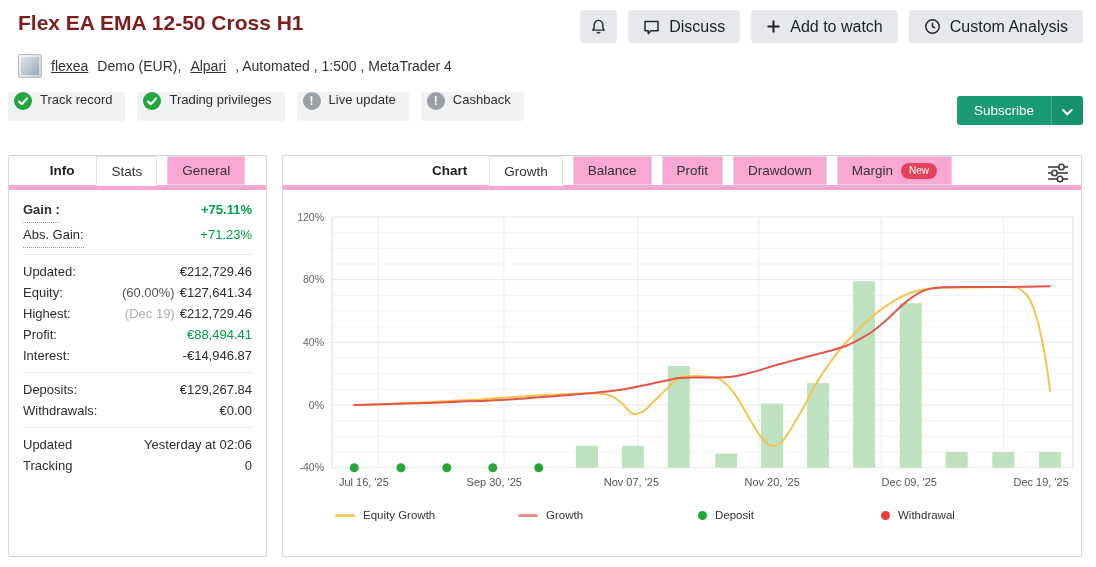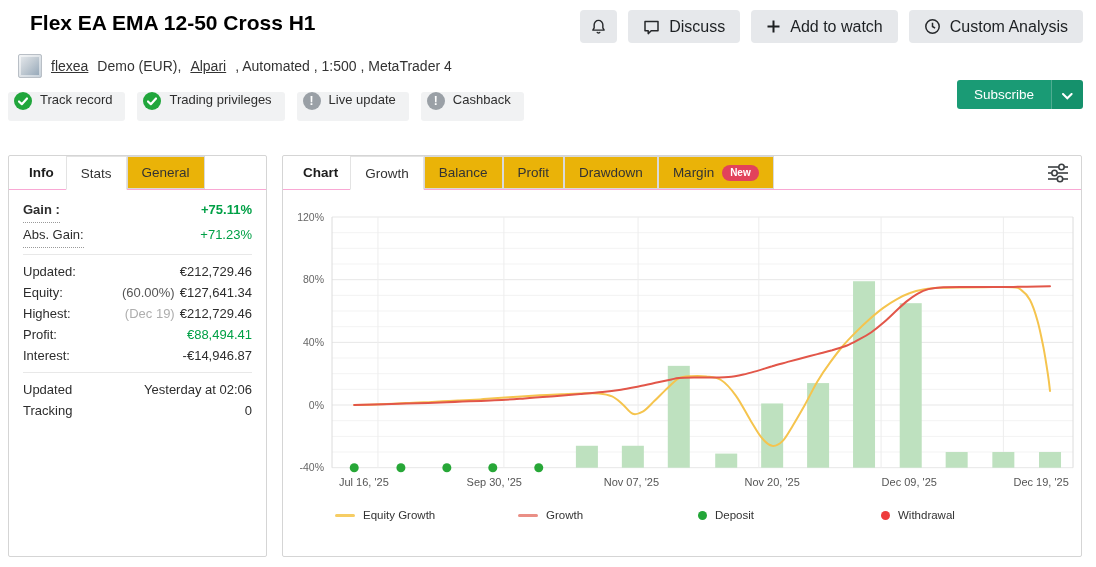--- a/index.html
+++ b/index.html
@@ -3,50 +3,50 @@
 <meta charset="utf-8">
 <style>
   html,body{margin:0;padding:0;}
   body{
     width:1096px;height:567px;position:relative;overflow:hidden;
     background:#fff;color:#2d2d2d;
     font-family:"Liberation Sans","DejaVu Sans",sans-serif;
     -webkit-font-smoothing:antialiased;
   }
   
-  .page-title{position:absolute;left:30px;top:11px;font-size:21px;font-weight:bold;color:#000000;}
+  .page-title{position:absolute;left:18px;top:11px;font-size:21px;font-weight:bold;color:#7f1d1d;}
   .actions{position:absolute;right:13px;top:10px;display:flex;gap:11px;}
   .btn{display:inline-flex;align-items:center;gap:9px;background:#e6e8eb;border:none;border-radius:4px;
        height:33px;padding:0 15px;font-size:16px;color:#1d2023;cursor:pointer;font-family:inherit;}
   .btn.icon-only{padding:0 10px;}
   .btn svg{display:block;}
   .account-row{position:absolute;left:18px;top:54px;display:flex;align-items:center;gap:9px;font-size:14px;color:#333;}
   .avatar{width:22px;height:22px;border-radius:2px;border:1px solid #b9bfc6;
           background:linear-gradient(135deg,#e8ebee 0%,#c3ccd4 45%,#8fa3b5 100%);
           box-shadow:inset 0 0 0 2px rgba(255,255,255,.5);}
   .acct-link{color:#333;text-decoration:underline;cursor:pointer;}
   .badges-row{position:absolute;left:8px;top:92px;display:flex;gap:12px;}
   .badge{display:inline-flex;gap:8px;height:29px;background:#f1f2f3;border-radius:3px;
          padding:0 13px 0 6px;font-size:13px;color:#2e2e2e;cursor:pointer;}
   .badge-ic{width:18px;height:18px;border-radius:50%;display:flex;align-items:center;justify-content:center;flex:0 0 auto;}
   .badge-ic.verified{background:#21a63c;}
   .badge-ic.info{background:#9aa0a6;color:#fff;font-size:12px;font-weight:bold;line-height:1;}
-  .subscribe{position:absolute;right:13px;top:80px;height:29px;display:flex;border-radius:3px;overflow:hidden;cursor:pointer;}
+  .subscribe{position:absolute;right:13px;top:96px;height:29px;display:flex;border-radius:3px;overflow:hidden;cursor:pointer;}
   .sub-main{background:#1a9b75;color:#fff;font-size:13.5px;display:flex;align-items:center;padding:0 17px;}
   .sub-caret{background:#15916c;width:31px;display:flex;align-items:center;justify-content:center;border-left:1px solid rgba(255,255,255,.25);}
   
   .panel{position:absolute;background:#fff;border:1px solid #d5d5d5;border-radius:2px;box-sizing:border-box;}
   #sidebar-panel{left:8px;top:155px;width:259px;height:402px;}
   #chart-panel{left:282px;top:155px;width:800px;height:402px;}
-  .tabstrip{display:flex;align-items:stretch;height:34px;border-bottom:1px solid #f9a8d4;padding-left:8px;gap:0;position:relative;box-sizing:border-box;}
-  .tab{display:flex;align-items:center;padding:0 14px;font-size:13.5px;color:#333;background:#eab308;
+  .tabstrip{display:flex;align-items:stretch;height:34px;border-bottom:5px solid #f9a8d4;padding-left:8px;gap:10px;position:relative;box-sizing:border-box;justify-content:center;}
+  .tab{display:flex;align-items:center;padding:0 14px;font-size:13.5px;color:#333;background:#f9a8d4;
        border:1px solid #d9d9d9;box-sizing:border-box;cursor:pointer;white-space:nowrap;}
   .tab.title{background:transparent;border:none;font-weight:bold;color:#1d1d1d;padding:0 12px;}
   .tab.selected{background:#fff;border:1px solid #e3e3e3;border-bottom:1px solid #fff;margin-bottom:-1px;z-index:1;}
-  .pill{background:#e2425b;color:#fff;font-size:10px;font-weight:bold;padding:3px 8px;border-radius:9px;margin-left:8px;line-height:1;}
+  .pill{background:#e2425b;color:#fff;font-size:10px;font-weight:normal;padding:3px 8px;border-radius:9px;margin-left:8px;line-height:1;}
   .filter-btn{position:absolute;right:10px;top:7px;width:26px;height:22px;display:flex;align-items:center;justify-content:center;cursor:pointer;background:transparent;border:none;}
   
   .stats-body{padding:2px 14px 0;}
   .group{padding:6px 0;}
   .group + .group{border-top:1px solid #e8e8e8;}
   .srow{display:flex;justify-content:space-between;align-items:baseline;line-height:21px;font-size:13px;}
   .group.sp1 .srow{line-height:24px;}
   .group.sp2 .srow{line-height:25px;}
   .lbl{color:#2d2d2d;}
   .lbl.dotted{border-bottom:1px dotted #9a9a9a;}
@@ -186,20 +186,30 @@
           <span class="lbl">Highest:</span>
           <span class="rval"><span class="pfx light">(Dec 19)</span><span class="val">€212,729.46</span></span>
         </div>
         <div class="srow">
           <span class="lbl">Profit:</span>
           <span class="rval"><span class="val green">€88,494.41</span></span>
         </div>
         <div class="srow">
           <span class="lbl">Interest:</span>
           <span class="rval"><span class="val">-€14,946.87</span></span>
+        </div>
+      </div>
+      <div class="group">
+        <div class="srow">
+          <span class="lbl">Deposits:</span>
+          <span class="rval"><span class="val">€129,267.84</span></span>
+        </div>
+        <div class="srow">
+          <span class="lbl">Withdrawals:</span>
+          <span class="rval"><span class="val">€0.00</span></span>
         </div>
       </div>
       <div class="group">
         <div class="srow">
           <span class="lbl">Updated</span>
           <span class="rval"><span class="val">Yesterday at 02:06</span></span>
         </div>
         <div class="srow">
           <span class="lbl">Tracking</span>
           <span class="rval"><span class="val">0</span></span>

